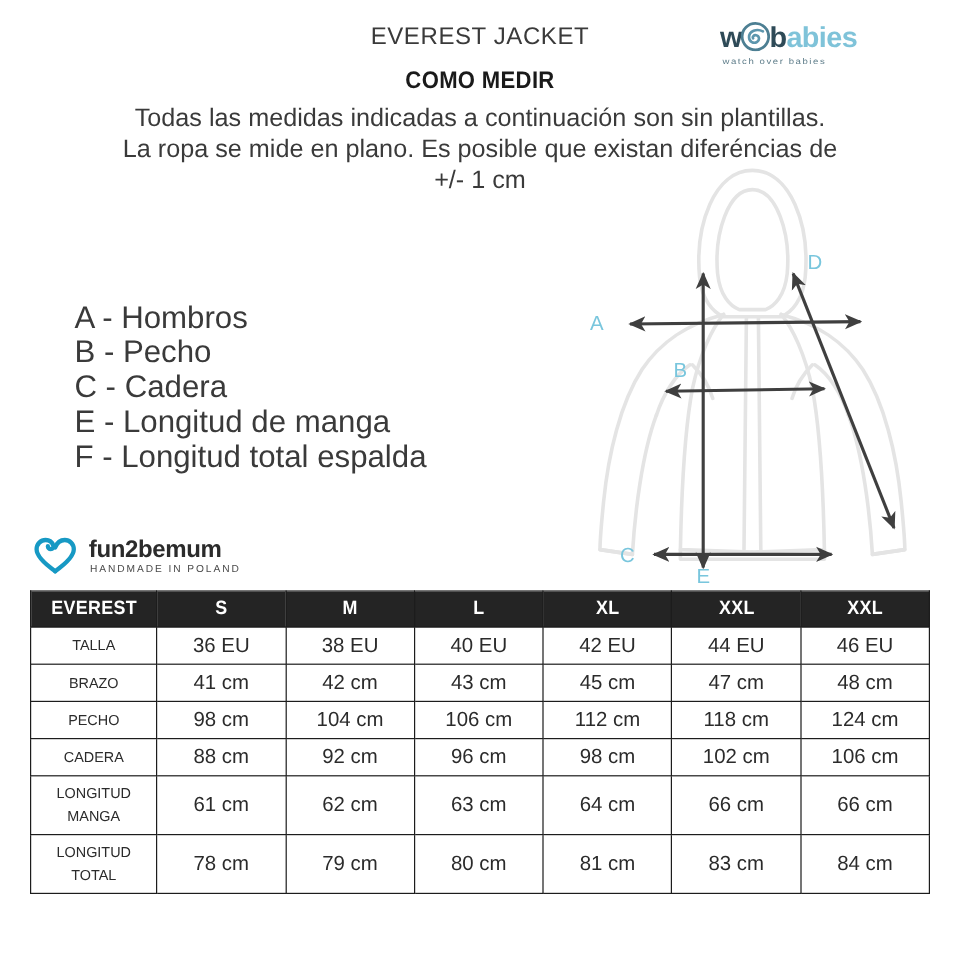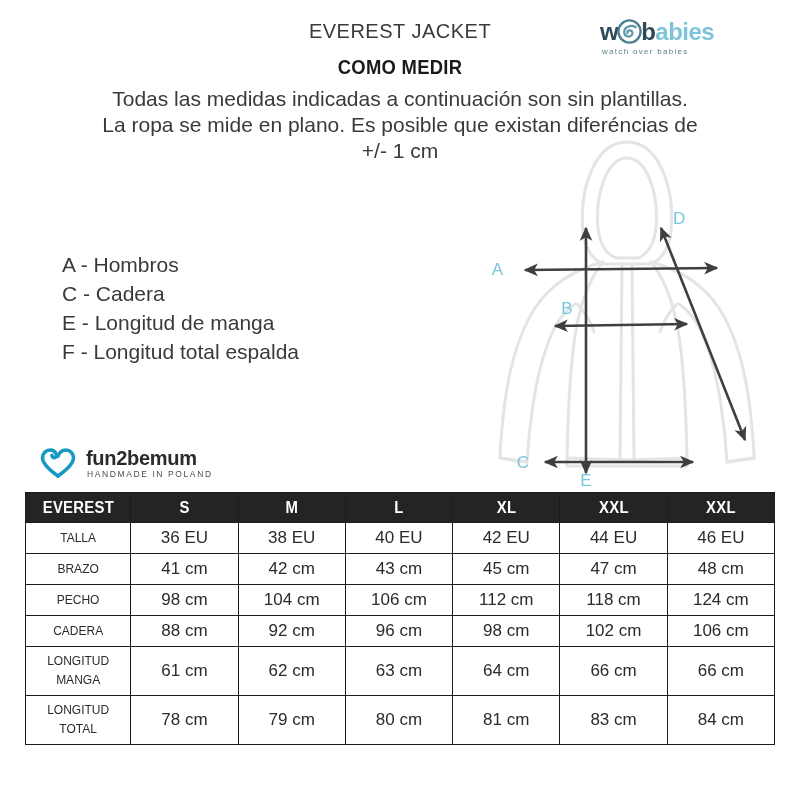--- a/index.html
+++ b/index.html
@@ -89,31 +89,31 @@
     color: #5d7c89;
     font-weight: 400;
     white-space: nowrap;
     transform: scaleY(0.85);
   }
 
   
   #measure-legend {
     position: absolute;
     left: 62px; top: 250px;
-    font-size: 21px;
+    font-size: 26px;
     line-height: 29px;
     color: #3a3a3a;
     font-weight: 300;
   }
   #measure-legend .legend-row { display: block; white-space: nowrap; }
 
   
   #fun2bemum-logo {
     position: absolute;
-    left: 40px; top: 445px;
+    left: 28px; top: 445px;
     width: 200px;
     height: 40px;
   }
   #fun2bemum-heart {
     position: absolute;
     left: 0; top: 2px;
     width: 36px; height: 32px;
   }
   #fun2bemum-wordmark {
     position: absolute;
@@ -208,20 +208,21 @@
           <circle cx="13" cy="13" r="11.5" fill="none" stroke="#4d7f93" stroke-width="2.4"></circle>
           <path d="M19.5 8.5 C14 5.5, 7.5 8.5, 7.5 13.5 C7.5 17.5, 11.5 19.5, 14.5 17.5 C17 15.8, 16.5 12.3, 13.6 11.8 C11.6 11.45, 10.2 13.1, 11 14.6" fill="none" stroke="#5d96ad" stroke-width="2.3" stroke-linecap="round"></path>
         </svg></span><span class="wb-dark">b</span><span class="wb-light">abies</span>
     </div>
     <div id="wobabies-tagline">watch over babies</div>
   </div>
 </div>
 
 <div id="measure-legend">
   <span class="legend-row">A - Hombros</span>
+  <span class="legend-row">B - Pecho</span>
   <span class="legend-row">C - Cadera</span>
   <span class="legend-row">E - Longitud de manga</span>
   <span class="legend-row">F - Longitud total espalda</span>
 </div>
 
 <div id="fun2bemum-logo">
   <div id="fun2bemum-heart">
     <svg viewBox="0 0 36 32" width="36" height="32">
       <path d="M18 29 C8 22, 2.5 16.5, 2.5 10.8 C2.5 6.2, 6 3, 10 3 C13.3 3, 15.6 5.2, 16.4 7.6
                C16.9 9.2, 15.9 10.6, 14.3 10.6 C12.9 10.6, 11.9 9.5, 11.9 8.2" fill="none" stroke="#1799c4" stroke-width="3.6" stroke-linecap="round" stroke-linejoin="round"></path>

